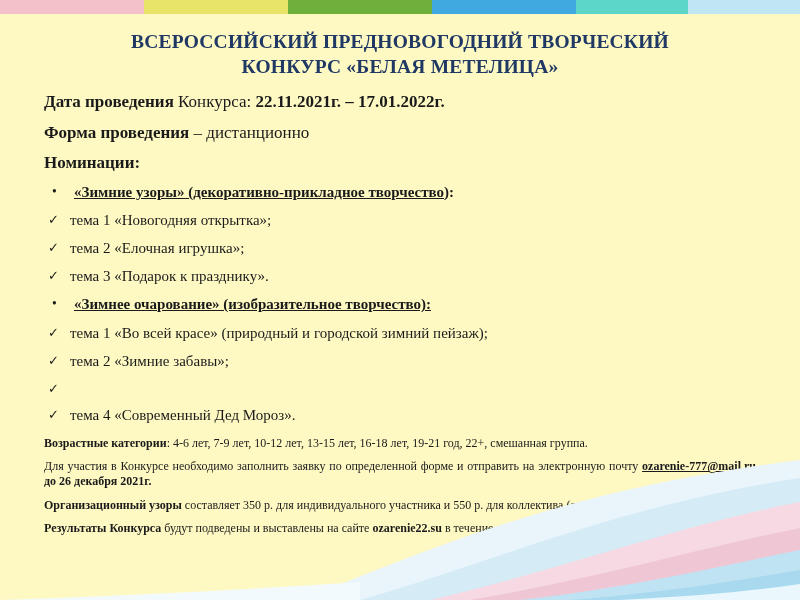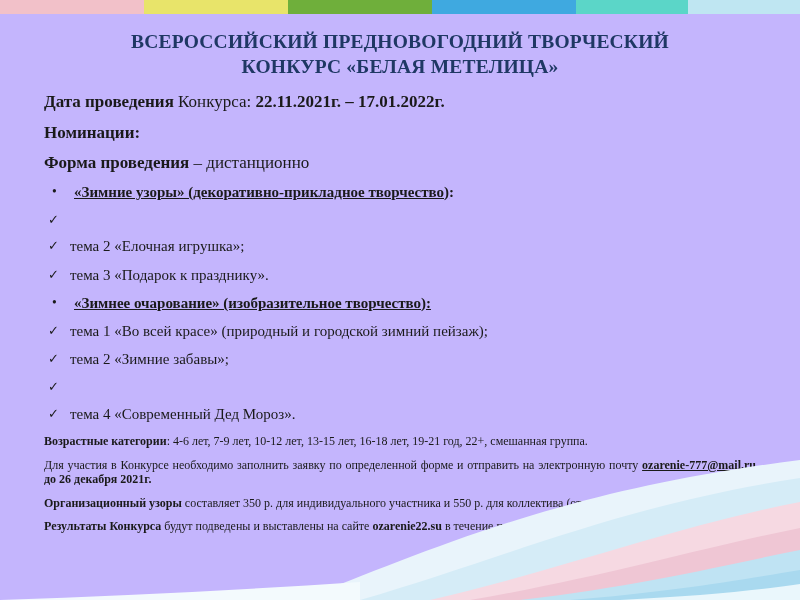--- a/index.html
+++ b/index.html
@@ -10,21 +10,21 @@
     width: 800px;
     height: 600px;
     overflow: hidden;
     background: #ffffff;
     font-family: "Liberation Serif", serif;
   }
   .slide {
     position: relative;
     width: 800px;
     height: 600px;
-    background: #c4b5fd;
+    background: #fef9c3;
     overflow: hidden;
   }
 
   
   .topbar {
     position: absolute;
     top: 0;
     left: 0;
     width: 800px;
     height: 14px;
@@ -131,31 +131,32 @@
 
   <div class="title">
     <div>ВСЕРОССИЙСКИЙ ПРЕДНОВОГОДНИЙ ТВОРЧЕСКИЙ</div>
     <div>КОНКУРС «БЕЛАЯ МЕТЕЛИЦА»</div>
   </div>
 
   <div class="body">
 
     <p class="line"><span class="b">Дата проведения</span><span> Конкурса: </span><span class="b">22.11.2021г. – 17.01.2022г.</span></p>
 
+    <p class="line"><span class="b">Форма проведения</span><span> – дистанционно</span></p>
+
     <p class="line"><span class="b">Номинации:</span></p>
-
-    <p class="line"><span class="b">Форма проведения</span><span> – дистанционно</span></p>
 
     <div class="bullet-row">
       <span class="bullet-mark">•</span>
       <span class="bullet-text"><span class="b u">«Зимние узоры» (декоративно-прикладное творчество)</span><span class="b">:</span></span>
     </div>
 
     <div class="bullet-row">
       <span class="check-mark">✓</span>
+      <span class="bullet-text">тема 1 «Новогодняя открытка»;</span>
     </div>
     <div class="bullet-row">
       <span class="check-mark">✓</span>
       <span class="bullet-text">тема 2 «Елочная игрушка»;</span>
     </div>
     <div class="bullet-row">
       <span class="check-mark">✓</span>
       <span class="bullet-text">тема 3 «Подарок к празднику».</span>
     </div>
 

